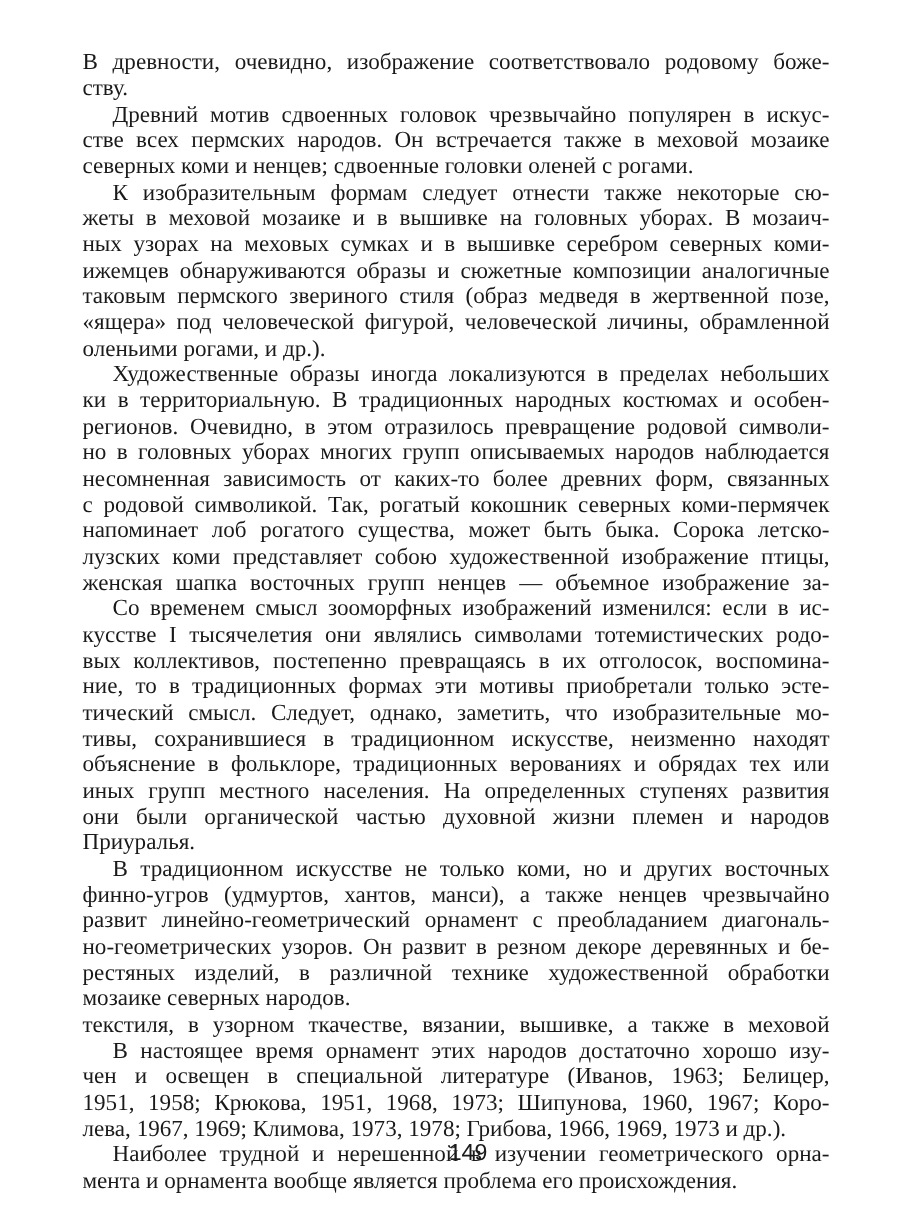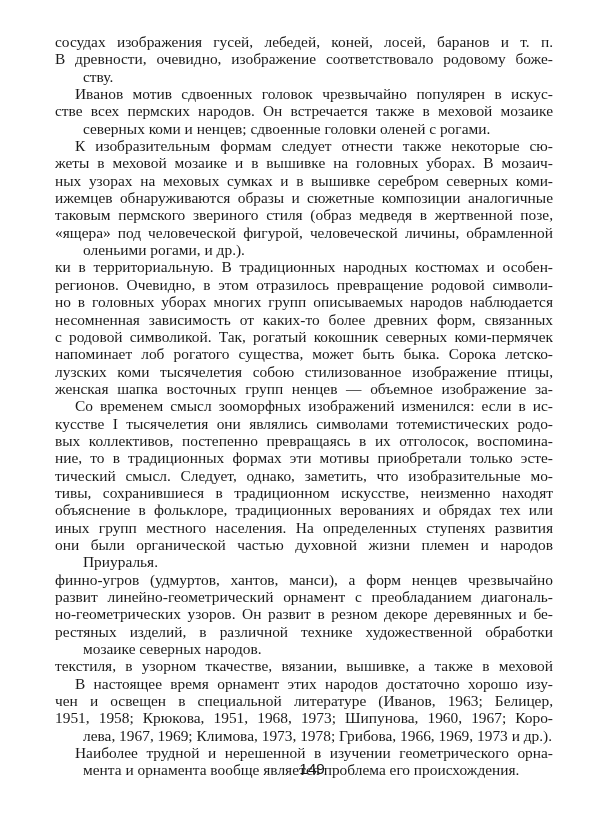--- a/index.html
+++ b/index.html
@@ -10,75 +10,76 @@
     .page {
       position: absolute; left: 55px; top: 33px; width: 498px;
       font-family: "Liberation Serif", "DejaVu Serif", serif;
       font-size: 15.4px; line-height: 17.35px; color: #1a1a1a;
       text-align: justify; hyphens: manual;
     }
     .line {
       display: block; white-space: nowrap; text-align-last: justify;
       height: 17.35px; overflow: visible;
     }
-    .line.last { text-align-last: left; margin-left: 28px; }
+    .line.last { text-align-last: left; }
     .line.indent { padding-left: 20px; }
     .page-number {
       position: absolute; left: 12px; width: 600px; top: 760px; text-align: center;
       font-family: Liberation Sans, sans-serif;
       font-size: 15.4px; color: #1a1a1a;
     }
   </style>
 </head>
 <body>
 
 <div class="page" id="page-body">
     <div>
-      <span class="line">сосудах изображения гусей, лебедей, коней, лосей, баранов и т. п.</span>
       <span class="line">В древности, очевидно, изображение соответствовало родовому боже-</span>
       <span class="line last">ству.</span>
     </div>
     <div>
-      <span class="line indent">Иванов мотив сдвоенных головок чрезвычайно популярен в искус-</span>
+      <span class="line indent">Древний мотив сдвоенных головок чрезвычайно популярен в искус-</span>
       <span class="line">стве всех пермских народов. Он встречается также в меховой мозаике</span>
       <span class="line last">северных коми и ненцев; сдвоенные головки оленей с рогами.</span>
     </div>
     <div>
       <span class="line indent">К изобразительным формам следует отнести также некоторые сю-</span>
       <span class="line">жеты в меховой мозаике и в вышивке на головных уборах. В мозаич-</span>
       <span class="line">ных узорах на меховых сумках и в вышивке серебром северных коми-</span>
       <span class="line">ижемцев обнаруживаются образы и сюжетные композиции аналогичные</span>
       <span class="line">таковым пермского звериного стиля (образ медведя в жертвенной позе,</span>
       <span class="line">«ящера» под человеческой фигурой, человеческой личины, обрамленной</span>
       <span class="line last">оленьими рогами, и др.).</span>
     </div>
     <div>
+      <span class="line indent">Художественные образы иногда локализуются в пределах небольших</span>
       <span class="line">ки в территориальную. В традиционных народных костюмах и особен-</span>
       <span class="line">регионов. Очевидно, в этом отразилось превращение родовой символи-</span>
       <span class="line">но в головных уборах многих групп описываемых народов наблюдается</span>
       <span class="line">несомненная зависимость от каких-то более древних форм, связанных</span>
       <span class="line">с родовой символикой. Так, рогатый кокошник северных коми-пермячек</span>
       <span class="line">напоминает лоб рогатого существа, может быть быка. Сорока летско-</span>
-      <span class="line">лузских коми тысячелетия собою стилизованное изображение птицы,</span>
+      <span class="line">лузских коми представляет собою художественной изображение птицы,</span>
       <span class="line">женская шапка восточных групп ненцев — объемное изображение за-</span>
     </div>
     <div>
       <span class="line indent">Со временем смысл зооморфных изображений изменился: если в ис-</span>
       <span class="line">кусстве I тысячелетия они являлись символами тотемистических родо-</span>
       <span class="line">вых коллективов, постепенно превращаясь в их отголосок, воспомина-</span>
       <span class="line">ние, то в традиционных формах эти мотивы приобретали только эсте-</span>
       <span class="line">тический смысл. Следует, однако, заметить, что изобразительные мо-</span>
       <span class="line">тивы, сохранившиеся в традиционном искусстве, неизменно находят</span>
       <span class="line">объяснение в фольклоре, традиционных верованиях и обрядах тех или</span>
       <span class="line">иных групп местного населения. На определенных ступенях развития</span>
       <span class="line">они были органической частью духовной жизни племен и народов</span>
       <span class="line last">Приуралья.</span>
     </div>
     <div>
-      <span class="line">финно-угров (удмуртов, хантов, манси), а форм ненцев чрезвычайно</span>
+      <span class="line indent">В традиционном искусстве не только коми, но и других восточных</span>
+      <span class="line">финно-угров (удмуртов, хантов, манси), а также ненцев чрезвычайно</span>
       <span class="line">развит линейно-геометрический орнамент с преобладанием диагональ-</span>
       <span class="line">но-геометрических узоров. Он развит в резном декоре деревянных и бе-</span>
       <span class="line">рестяных изделий, в различной технике художественной обработки</span>
       <span class="line last">мозаике северных народов.</span>
       <span class="line">текстиля, в узорном ткачестве, вязании, вышивке, а также в меховой</span>
     </div>
     <div>
       <span class="line indent">В настоящее время орнамент этих народов достаточно хорошо изу-</span>
       <span class="line">чен и освещен в специальной литературе (Иванов, 1963; Белицер,</span>
       <span class="line">1951, 1958; Крюкова, 1951, 1968, 1973; Шипунова, 1960, 1967; Коро-</span>

